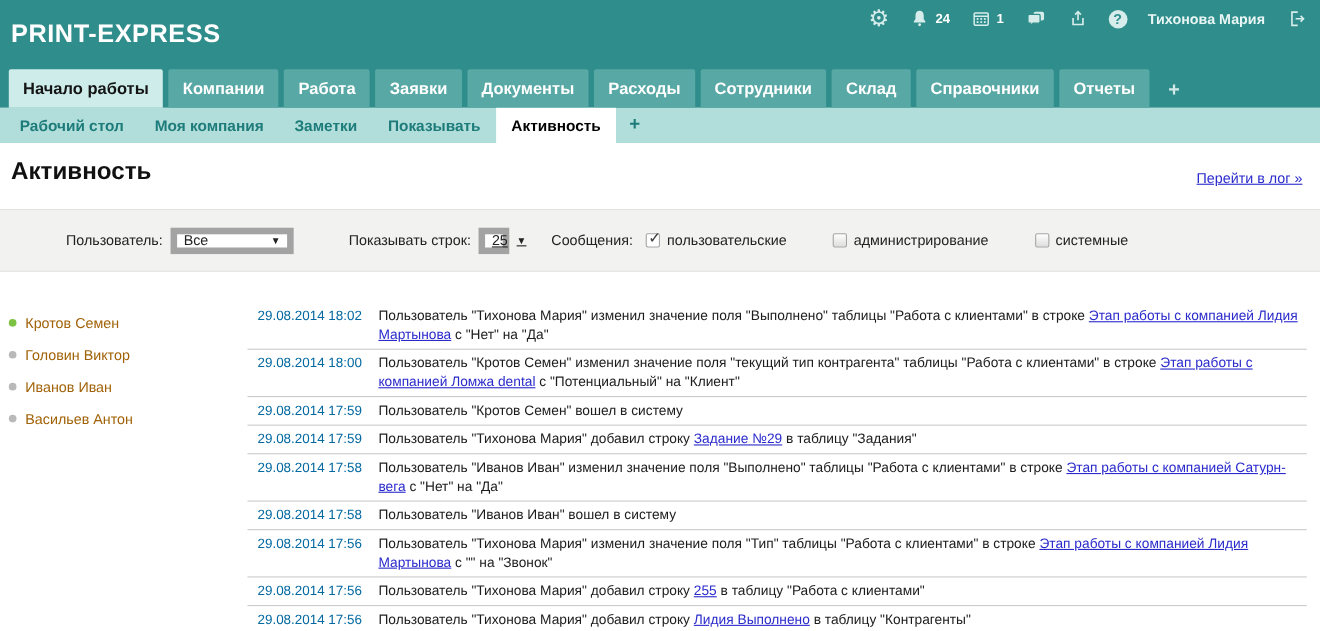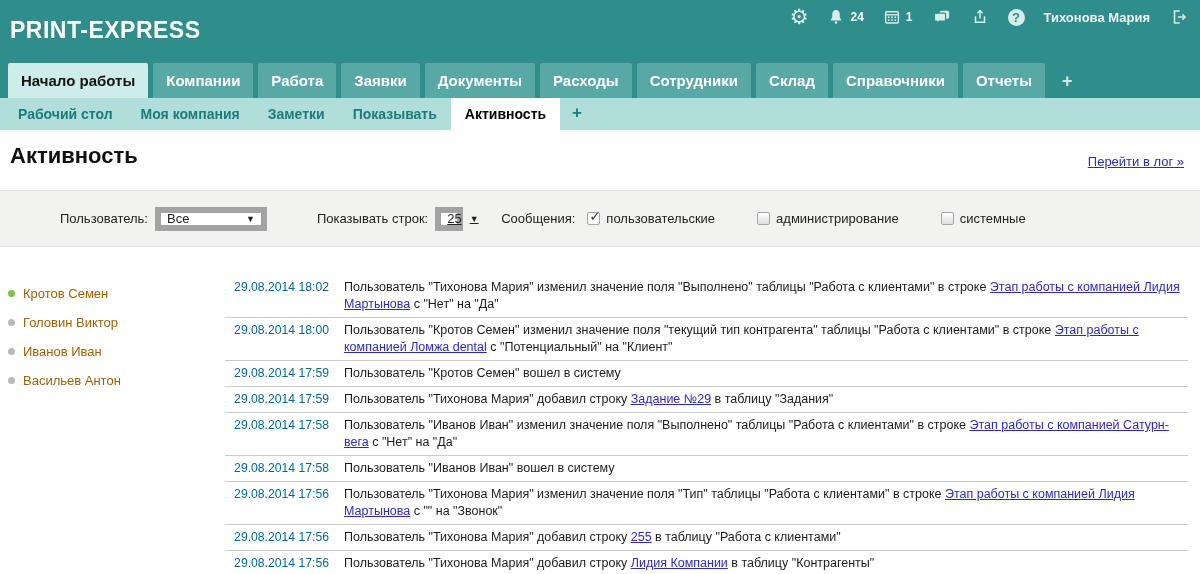--- a/index.html
+++ b/index.html
@@ -247,17 +247,17 @@
     <div class="log-row">
       <div class="log-date">29.08.2014 17:56</div>
       <div class="log-msg"><span>Пользователь "Тихонова Мария" изменил значение поля "Тип" таблицы "Работа с клиентами" в строке </span><a href="#">Этап работы с компанией Лидия Мартынова</a><span> с "" на "Звонок"</span></div>
     </div>
     <div class="log-row">
       <div class="log-date">29.08.2014 17:56</div>
       <div class="log-msg"><span>Пользователь "Тихонова Мария" добавил строку </span><a href="#">255</a><span> в таблицу "Работа с клиентами"</span></div>
     </div>
     <div class="log-row">
       <div class="log-date">29.08.2014 17:56</div>
-      <div class="log-msg"><span>Пользователь "Тихонова Мария" добавил строку </span><a href="#">Лидия Компании</a><span> в таблицу "Контрагенты"</span></div>
+      <div class="log-msg"><span>Пользователь "Тихонова Мария" добавил строку </span><a href="#">Лидия Выполнено</a><span> в таблицу "Контрагенты"</span></div>
     </div>
 
   </div>
 </div>
 
 </body></html>

